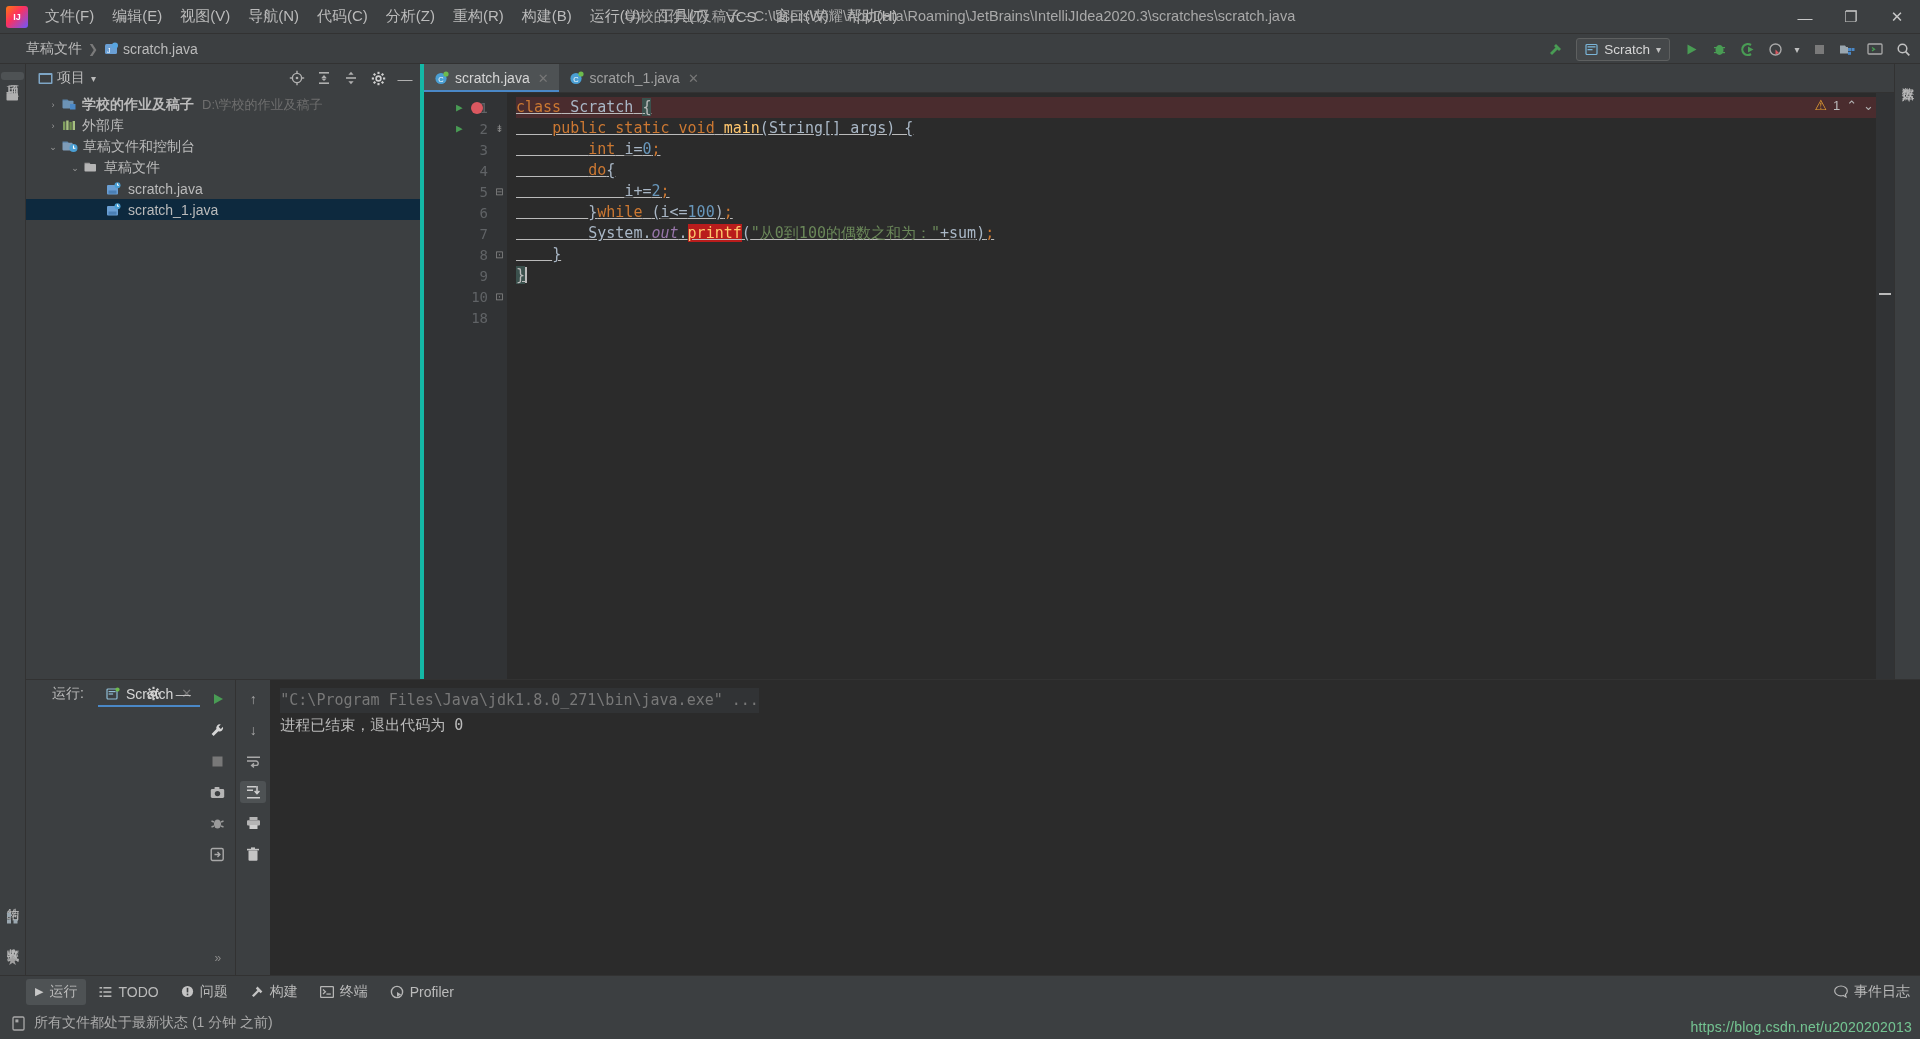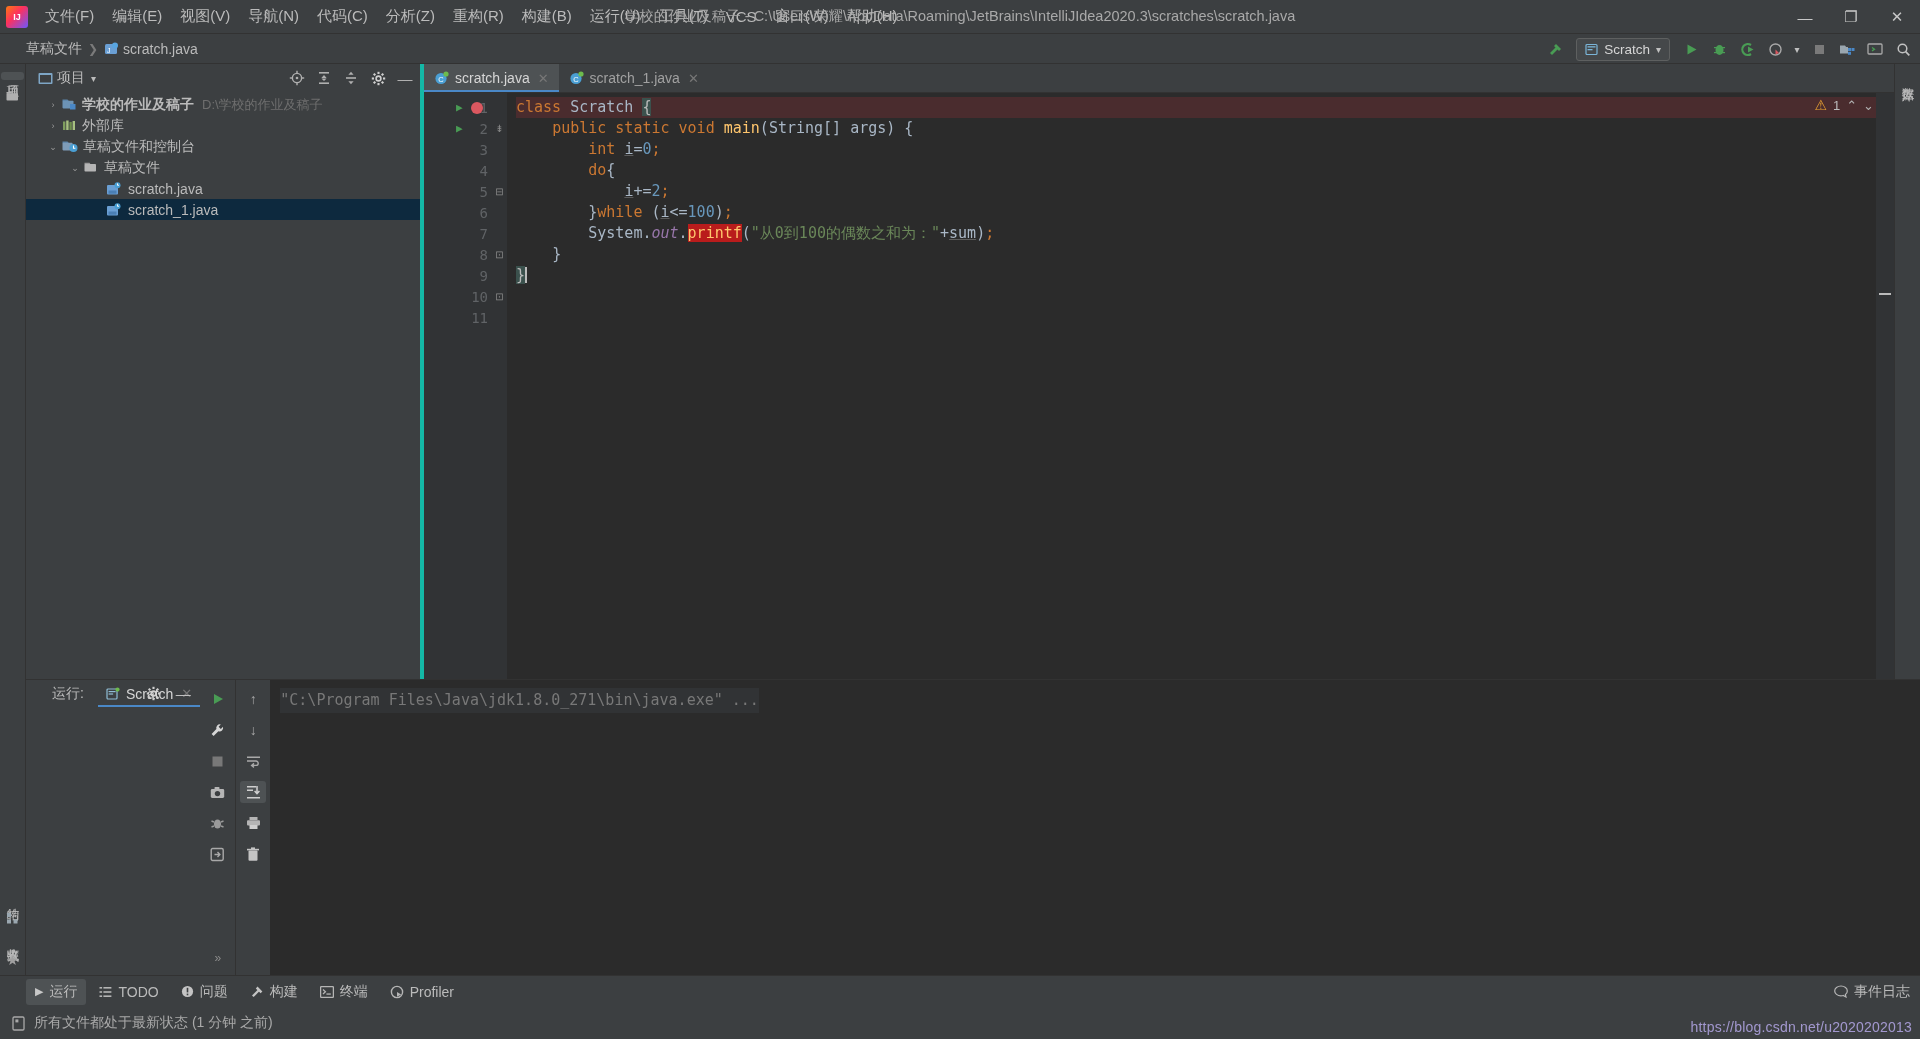--- a/index.html
+++ b/index.html
@@ -164,21 +164,21 @@
   .foldcol {
     width: 16px; flex: none; background: #313335; padding-top: 4px;
     border-right: 1px solid #2b2b2b;
   }
   .fline { height: 21px; display:flex; align-items:center; justify-content:center;
            font-size: 10px; color: #8a8a8a; }
 
   .code {
     flex: 1; padding: 4px 0 0 8px; position: relative;
     font-family: "DejaVu Sans Mono", monospace; font-size: 15px;
-    overflow: hidden; min-width: 0;
+    overflow: hidden; min-width: 0; text-decoration: underline;
   }
   .cline { height: 21px; line-height: 21px; white-space: pre; }
   .cline.err-line { background: #4a2c2e; }
   .kw { color: #cc7832; }
   .cls { color: #a9b7c6; }
   .num { color: #6897bb; }
   .str { color: #6a8759; }
   .fn  { color: #ffc66d; }
   .var { color: #a9b7c6; text-decoration: underline; text-decoration-color:#5c5c5c; }
   .fld { color: #9876aa; font-style: italic; }
@@ -276,21 +276,21 @@
     display: flex; align-items: center; gap: 6px; font-size: 14px; color: #bbb;
   }
   .statusbar {
     position: absolute; left: 0; right: 0; bottom: 0;
     height: 32px; background: #3c3f41;
     display: flex; align-items: center; padding: 0 8px;
     font-size: 14px; color: #a9a9a9;
   }
   .watermark {
     position: absolute; right: 8px; bottom: 4px;
-    font-size: 14px; color: #c4b5fd; opacity: .75;
+    font-size: 14px; color: #86efac; opacity: .75;
     letter-spacing: .2px; white-space: nowrap;
   }
   svg { display: block; }
 </style>
 </head>
 <body>
 
 <div class="titlebar">
   <div class="app-logo"></div>
   <div class="menu-item">文件(F)</div>
@@ -634,21 +634,21 @@
         <div class="gline">
             <span>8</span>
           </div>
         <div class="gline">
             <span>9</span>
           </div>
         <div class="gline">
             <span>10</span>
           </div>
         <div class="gline">
-            <span>11</span>
+            <span>18</span>
           </div>
       </div>
 
       <div class="foldcol">
         <div class="fline"></div>
         <div class="fline">⇟</div>
         <div class="fline"></div>
         <div class="fline"></div>
         <div class="fline">⊟</div>
         <div class="fline"></div>
@@ -791,20 +791,21 @@
         <svg width="14" height="15" viewBox="0 0 14 15">
           <rect x="2.5" y="3.6" width="9" height="10.2" rx="1" fill="#c4c4c4"></rect>
           <rect x="1" y="1.8" width="12" height="1.6" fill="#c4c4c4"></rect>
           <rect x="5" y="0.4" width="4" height="1.6" fill="#c4c4c4"></rect>
         </svg>
       </div>
     </div>
 
     <div class="console-out">
       <div><span class="cmdline">"C:\Program Files\Java\jdk1.8.0_271\bin\java.exe" ...</span></div>
+      <div class="outline">进程已结束，退出代码为 0</div>
     </div>
   </div>
 </div>
 
 <div class="twbar">
   <div class="twbtn active">
     <span style="color:#c8c8c8;font-size:11px;">▶</span>
     <span>运行</span>
   </div>
   <div class="twbtn">

